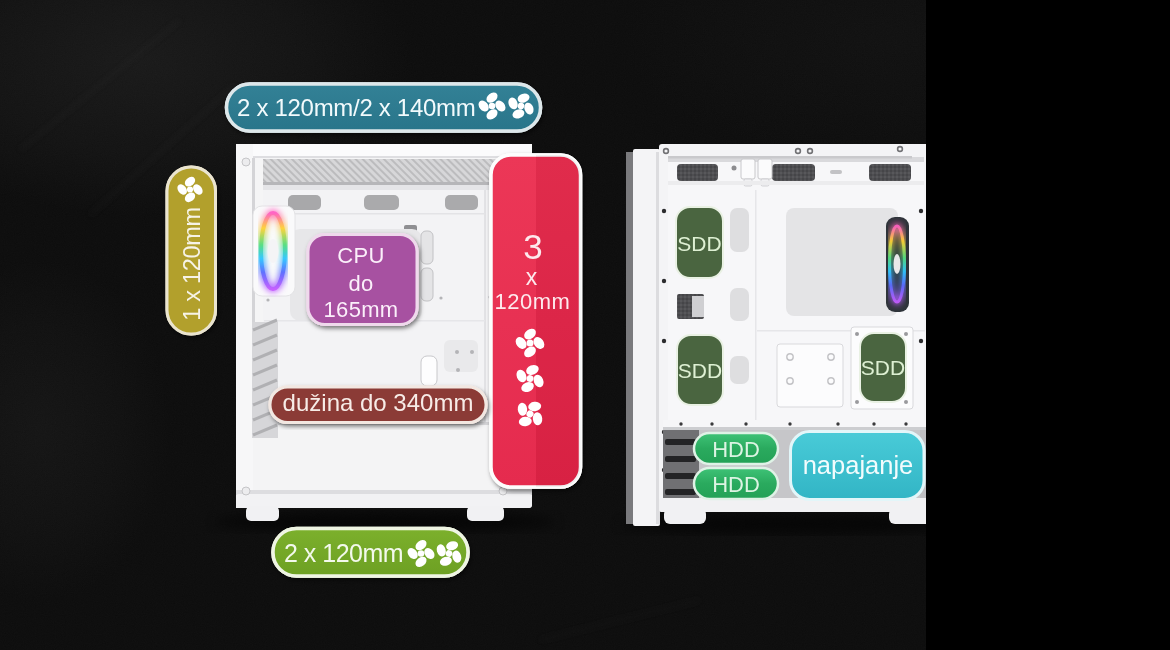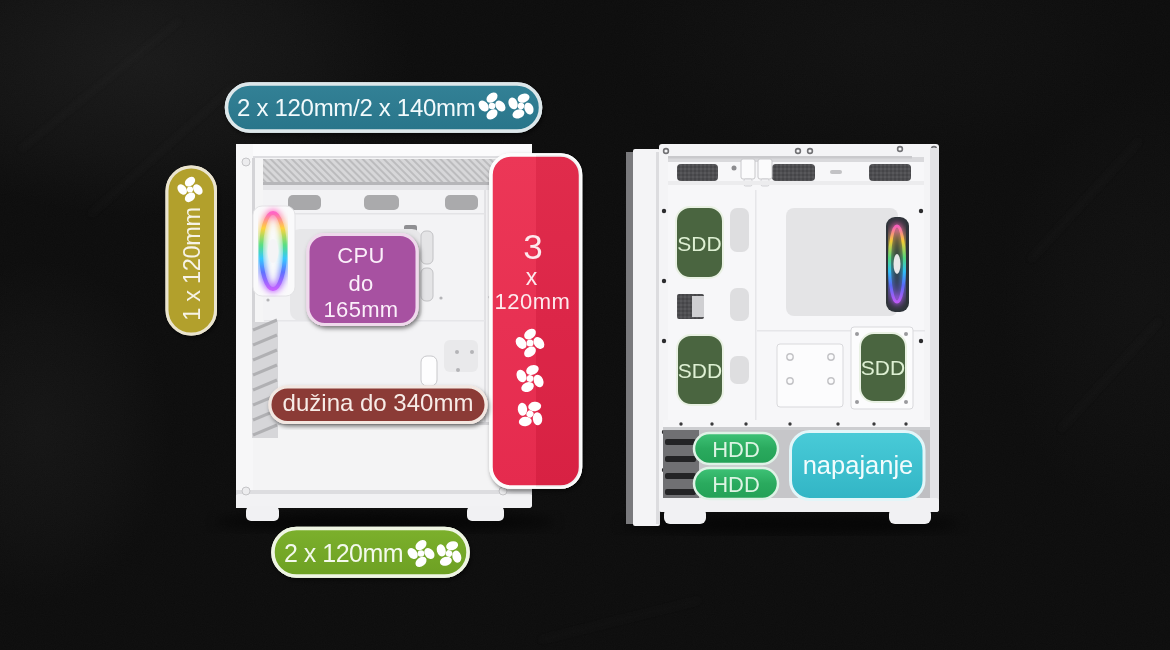--- a/index.html
+++ b/index.html
@@ -1,16 +1,16 @@
 <!DOCTYPE html>
 <html><head>
 <meta charset="utf-8">
 <style>
   html,body{margin:0;padding:0;background:#000;}
-  #stage{position:relative;width:1170px;height:650px;overflow:hidden;font-family:"Liberation Sans",sans-serif;}
+  #stage{position:relative;width:926px;height:650px;overflow:hidden;font-family:"Liberation Sans",sans-serif;}
   svg{display:block}
 </style>
 </head>
 <body>
 <div id="stage">
 <svg width="1170" height="650" viewBox="0 0 1170 650">
 <defs>
   <filter id="grain" x="0" y="0" width="100%" height="100%">
     <feTurbulence type="fractalNoise" baseFrequency="0.9" numOctaves="2" seed="7" result="n"></feTurbulence>
     <feColorMatrix in="n" type="matrix" values="0 0 0 0 1  0 0 0 0 1  0 0 0 0 1  0.25 0.25 0.25 0 0"></feColorMatrix>

